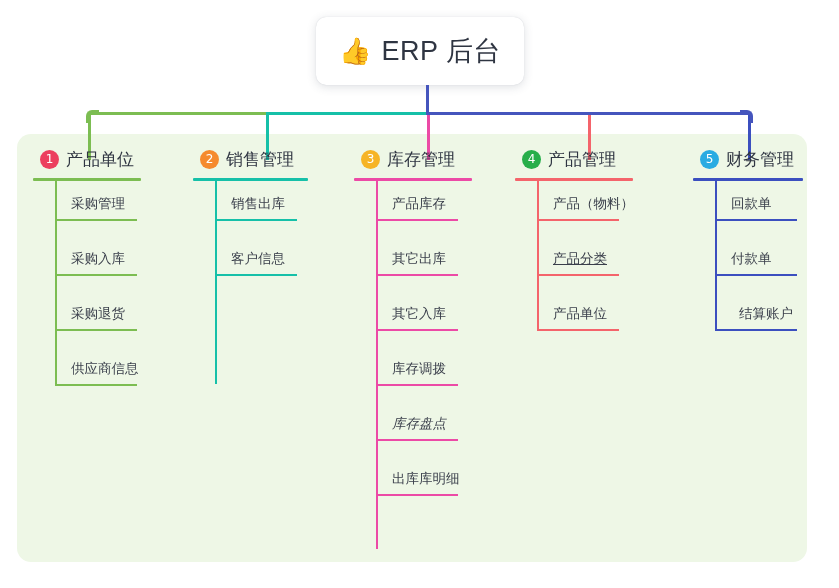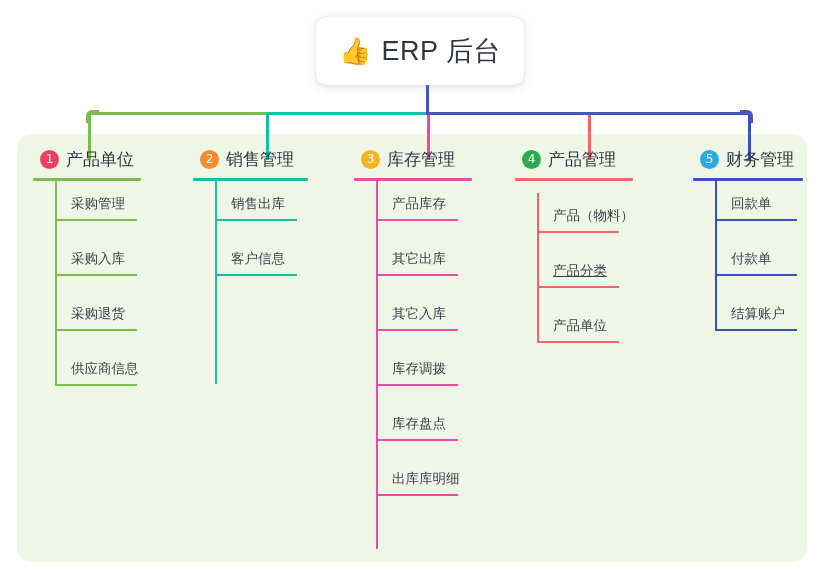--- a/index.html
+++ b/index.html
@@ -151,36 +151,36 @@
           </div>
           <div class="leaf">
             <div class="leaf-label" style="left: 53px;">其它入库</div>
             <div class="leaf-rule" style="left: 37px; width: 82px; background: rgb(236, 74, 166);"></div>
           </div>
           <div class="leaf">
             <div class="leaf-label" style="left: 53px;">库存调拨</div>
             <div class="leaf-rule" style="left: 37px; width: 82px; background: rgb(236, 74, 166);"></div>
           </div>
           <div class="leaf">
-            <div class="leaf-label" style="left: 53px;">库存盘点</div>
+            <div class="leaf-label" style="left: 53px; font-style: italic;">库存盘点</div>
             <div class="leaf-rule" style="left: 37px; width: 82px; background: rgb(236, 74, 166);"></div>
           </div>
           <div class="leaf">
             <div class="leaf-label" style="left: 53px;">出库库明细</div>
             <div class="leaf-rule" style="left: 37px; width: 82px; background: rgb(236, 74, 166);"></div>
           </div>
         </div>
       </div>
       <div class="col" style="left: 500px;">
         <div class="col-head">
           <span class="badge" style="background: rgb(39, 174, 74);">4</span>
           <span class="col-title">产品管理</span>
         </div>
         <div class="col-rule" style="margin-left: 15px; width: 118px; background: rgb(244, 100, 107);"></div>
-        <div class="leaves" style="height: 165px; margin-top: 12px;">
+        <div class="leaves" style="height: 165px;">
           <div class="rail" style="left: 37px; top: 0px; height: 148px; background: rgb(244, 100, 107);"></div>
           <div class="leaf">
             <div class="leaf-label" style="left: 53px;">产品（物料）</div>
             <div class="leaf-rule" style="left: 37px; width: 82px; background: rgb(244, 100, 107);"></div>
           </div>
           <div class="leaf">
             <div class="leaf-label" style="left: 53px; text-decoration: underline;">产品分类</div>
             <div class="leaf-rule" style="left: 37px; width: 82px; background: rgb(244, 100, 107);"></div>
           </div>
           <div class="leaf">
@@ -199,20 +199,20 @@
           <div class="rail" style="left: 37px; top: 0px; height: 148px; background: rgb(59, 79, 191);"></div>
           <div class="leaf">
             <div class="leaf-label" style="left: 53px;">回款单</div>
             <div class="leaf-rule" style="left: 37px; width: 82px; background: rgb(59, 79, 191);"></div>
           </div>
           <div class="leaf">
             <div class="leaf-label" style="left: 53px;">付款单</div>
             <div class="leaf-rule" style="left: 37px; width: 82px; background: rgb(59, 79, 191);"></div>
           </div>
           <div class="leaf">
-            <div class="leaf-label" style="left: 53px; font-family: Liberation Serif, serif;">结算账户</div>
+            <div class="leaf-label" style="left: 61px; font-family: Liberation Serif, serif;">结算账户</div>
             <div class="leaf-rule" style="left: 37px; width: 82px; background: rgb(59, 79, 191);"></div>
           </div>
         </div>
       </div>
     </div>
 
 </div>
 
 </body></html>

